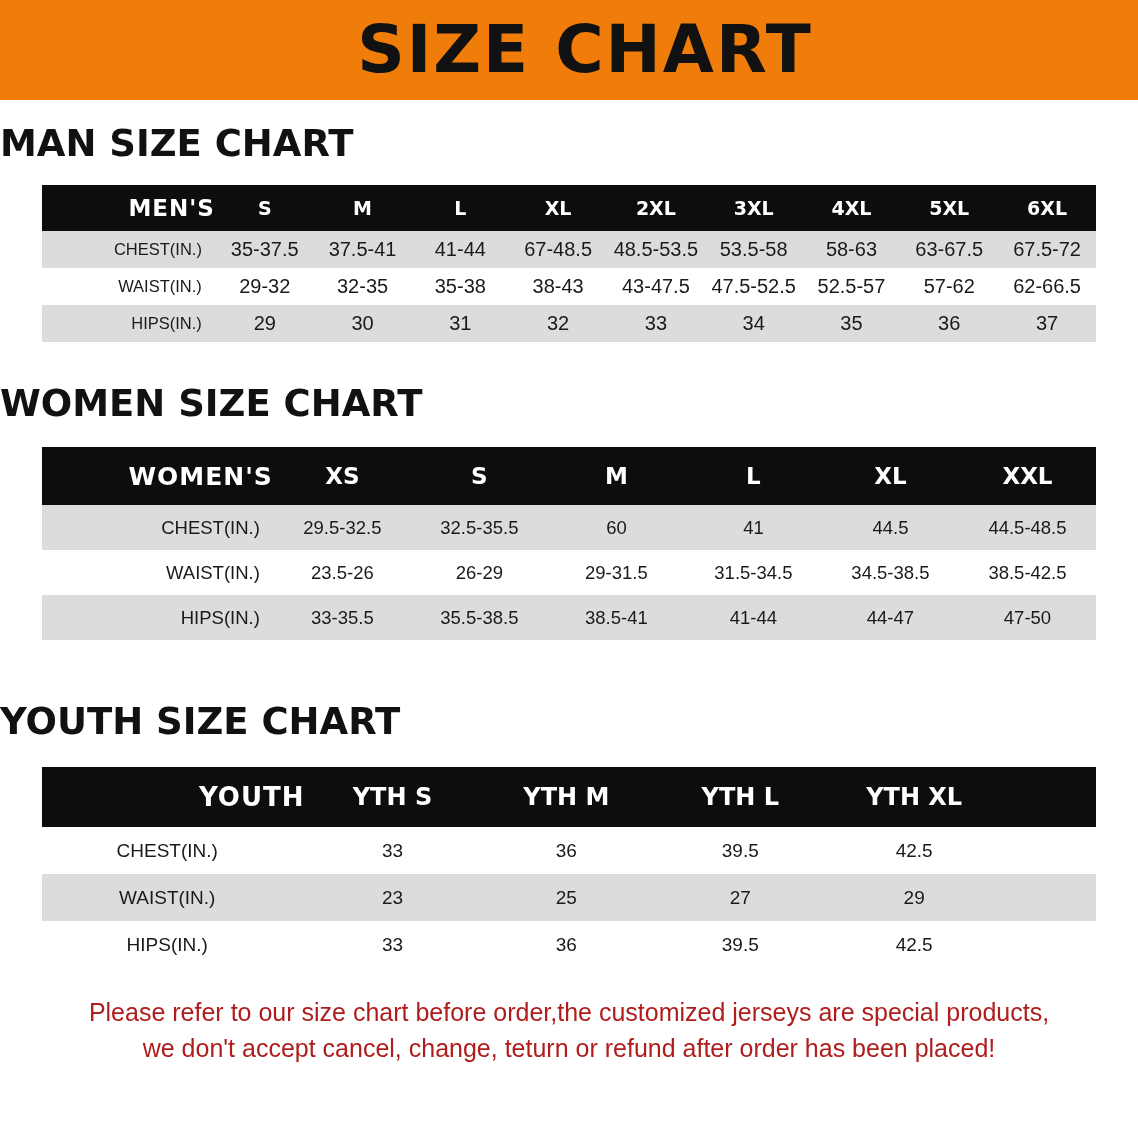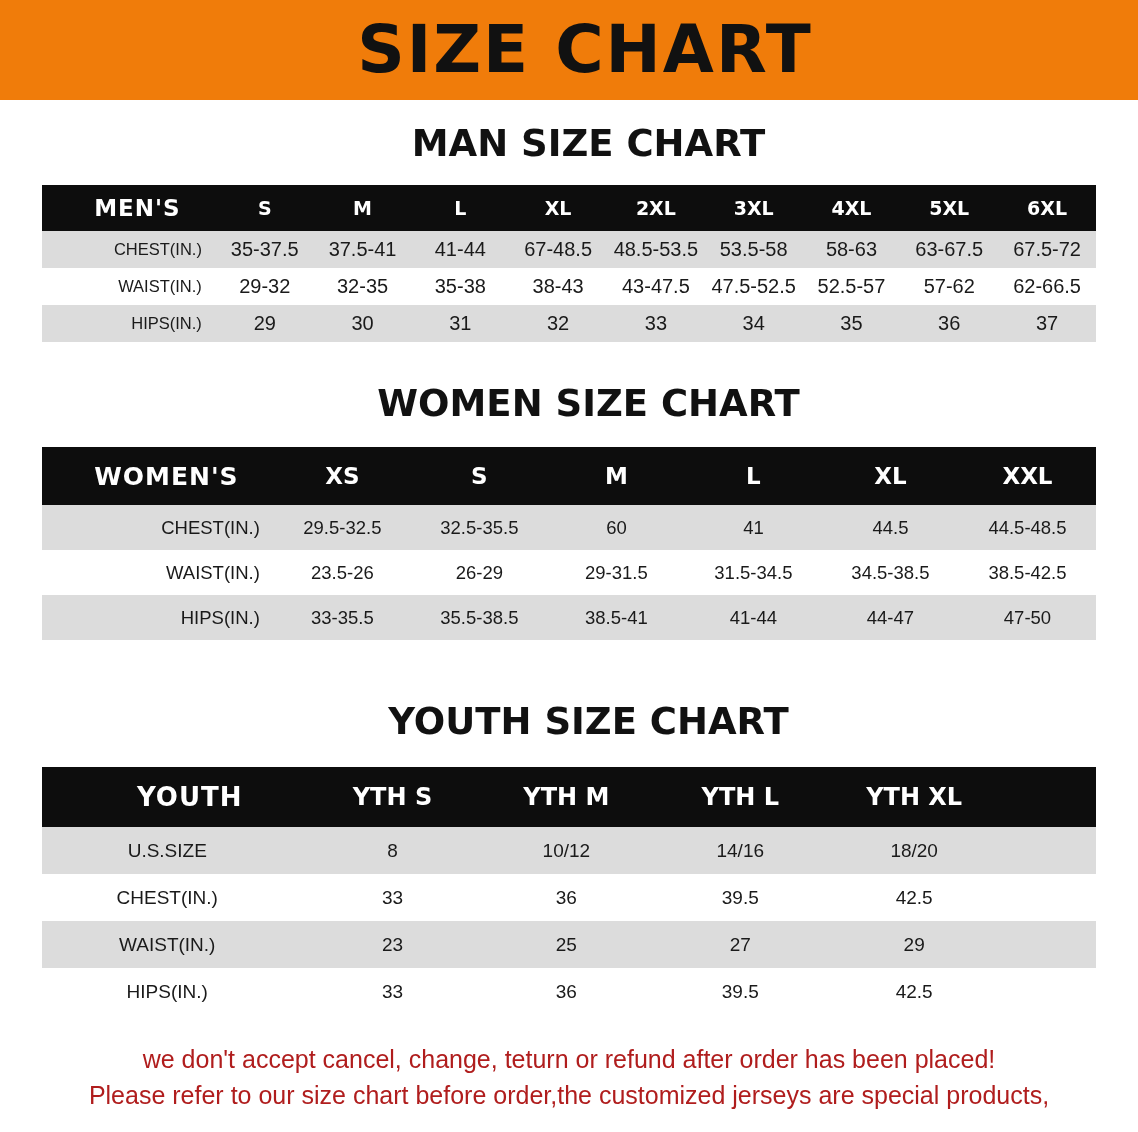--- a/index.html
+++ b/index.html
@@ -28,25 +28,23 @@
     font-family: "DejaVu Sans", sans-serif;
     font-weight: 700;
     font-size: 66px;
     letter-spacing: 2px;
     color: #111111;
     line-height: 1;
   }
 
   
   .section-title {
-    text-align: center;
     font-family: "DejaVu Sans", sans-serif;
     font-weight: 700;
     color: #111111;
-    margin-left: 39px;
   }
   .title-man {
     font-size: 37px;
     margin-top: 22px;
     margin-bottom: 20px;
   }
   .title-women {
     font-size: 37px;
     margin-top: 40px;
     margin-bottom: 22px;
@@ -67,21 +65,21 @@
     table-layout: fixed;
   }
   thead th {
     background: #0d0d0d;
     color: #ffffff;
     font-family: "DejaVu Sans", sans-serif;
     font-weight: 700;
     text-align: center;
   }
   thead th.label-col {
-    text-align: center;
+    text-align: right;
     padding-left: 18px;
     letter-spacing: 1px;
   }
   tbody td {
     text-align: center;
     font-family: "Liberation Sans", sans-serif;
     color: #1a1a1a;
   }
   tbody td.label-col {
     text-align: right;
@@ -253,28 +251,20 @@
       <tr>
         <th class="label-col">YOUTH</th>
         <th>YTH S</th>
         <th>YTH M</th>
         <th>YTH L</th>
         <th>YTH XL</th>
         <th></th>
       </tr>
     </thead>
     <tbody>
-      <tr class="shaded">
-        <td class="label-col">U.S.SIZE</td>
-        <td>8</td>
-        <td>10/12</td>
-        <td>14/16</td>
-        <td>18/20</td>
-        <td></td>
-      </tr>
       <tr class="plain">
         <td class="label-col">CHEST(IN.)</td>
         <td>33</td>
         <td>36</td>
         <td>39.5</td>
         <td>42.5</td>
         <td></td>
       </tr>
       <tr class="shaded">
         <td class="label-col">WAIST(IN.)</td>
@@ -290,15 +280,15 @@
         <td>36</td>
         <td>39.5</td>
         <td>42.5</td>
         <td></td>
       </tr>
     </tbody>
   </table>
 </div>
 
 <div class="note">
+  <span>Please refer to our size chart before order,the customized jerseys are special products,</span>
   <span>we don't accept cancel, change, teturn or refund after order has been placed!</span>
-  <span>Please refer to our size chart before order,the customized jerseys are special products,</span>
 </div>
 
 </body></html>

